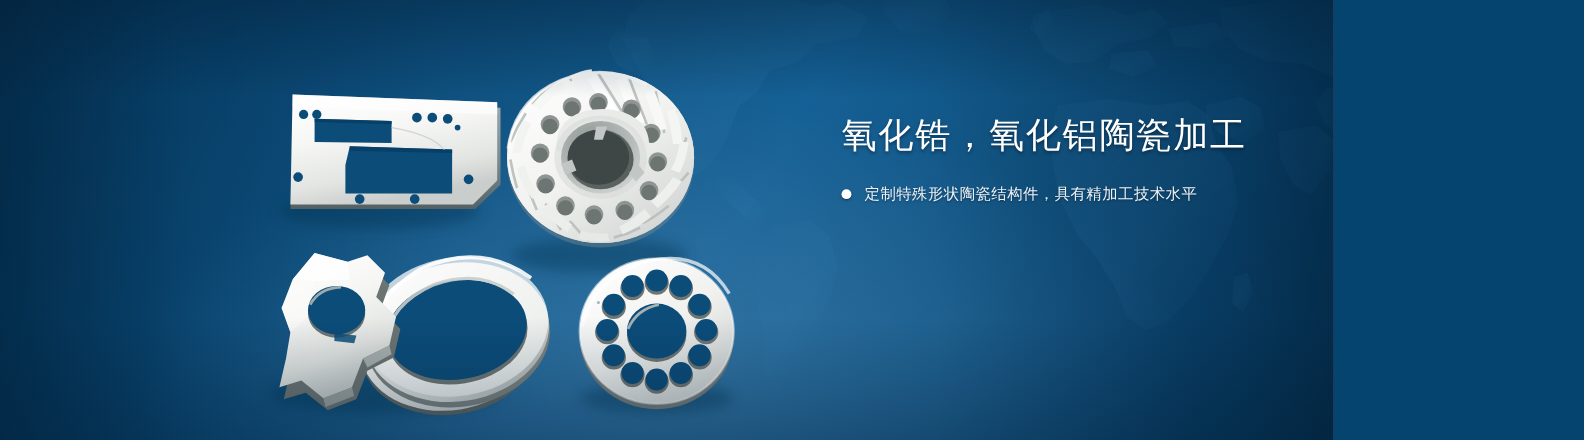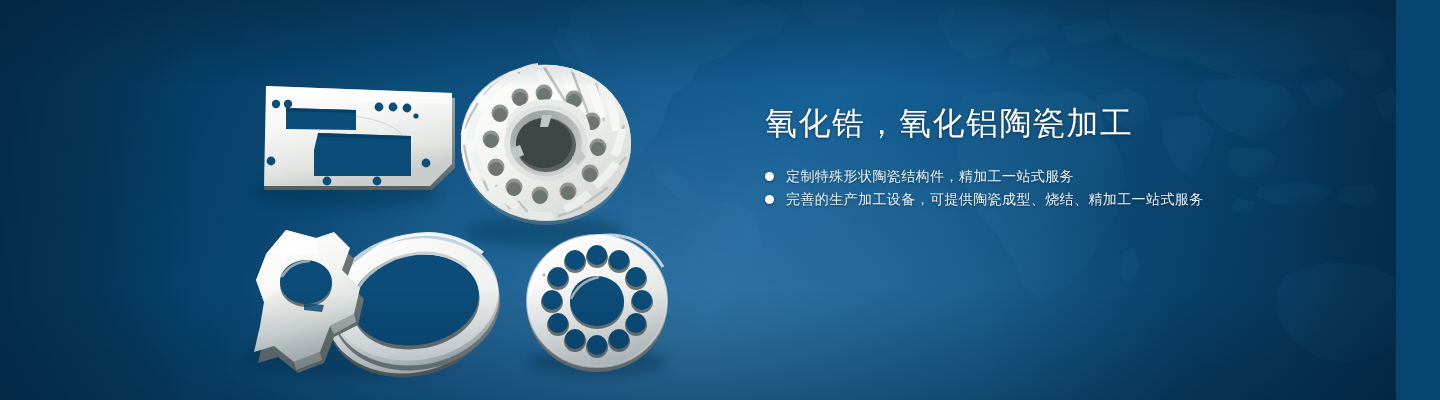--- a/index.html
+++ b/index.html
@@ -2,23 +2,22 @@
 <html><head>
 <meta charset="utf-8">
 <style>
   html,body{margin:0;padding:0;}
   body{
     width:1440px;height:400px;overflow:hidden;
     font-family:"Liberation Sans","DejaVu Sans",sans-serif;
     background:#064470;
   }
   #banner{
-    position:relative;width:1384px;height:400px;overflow:hidden;
+    position:relative;width:1212px;height:400px;overflow:hidden;
     background:#7f1d1d;
-    padding-left:12px;
   }
   
   .bg-base{
     position:absolute;inset:0;
     background:
       radial-gradient(ellipse 780px 420px at 50% 88%, #2b6fa0 0%, rgba(43,111,160,0.55) 26%, rgba(20,80,125,0.0) 62%),
       linear-gradient(118deg,#063b63 0%, #05426e 16%, #0a5183 40%, #0d5b92 55%, #0a4f7f 70%, #064472 86%, #043a60 100%);
   }
   .bg-vig{
     position:absolute;inset:0;
@@ -375,22 +374,18 @@
 
   <div class="bg-vig2"></div>
 
   <div class="textwrap">
 
     <h1 class="headline">氧化锆，氧化铝陶瓷加工</h1>
 
     <ul class="bullets">
       <li>
         <span class="dot"></span>
-        <span class="btxt">定制特殊形状陶瓷结构件，精加工一站式服务</span>
-      </li>
-      <li>
-        <span class="dot"></span>
-        <span class="btxt">完善的生产加工设备，可提供陶瓷成型、烧结、精加工一站式服务</span>
+        <span class="btxt">定制特殊形状陶瓷结构件，具有精加工技术水平</span>
       </li>
     </ul>
 
   </div>
 </div>
 
 </body></html>

